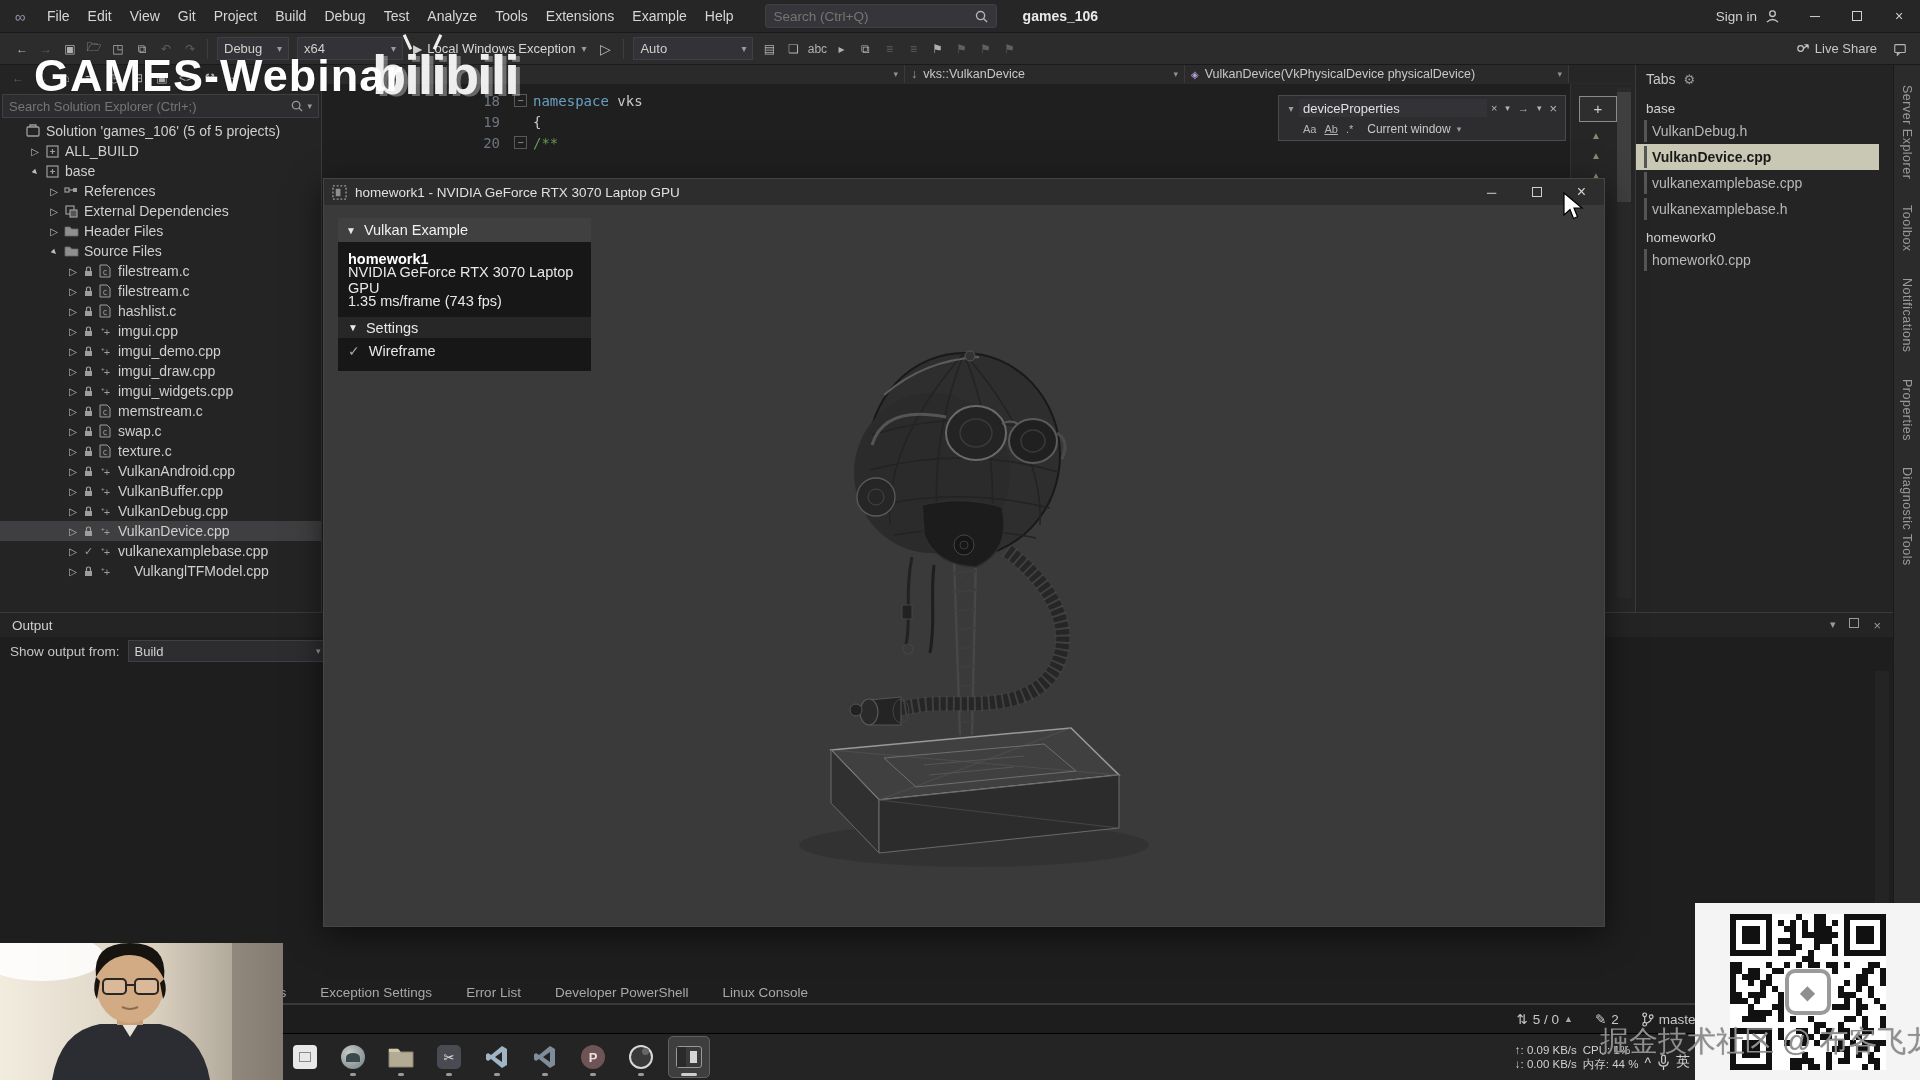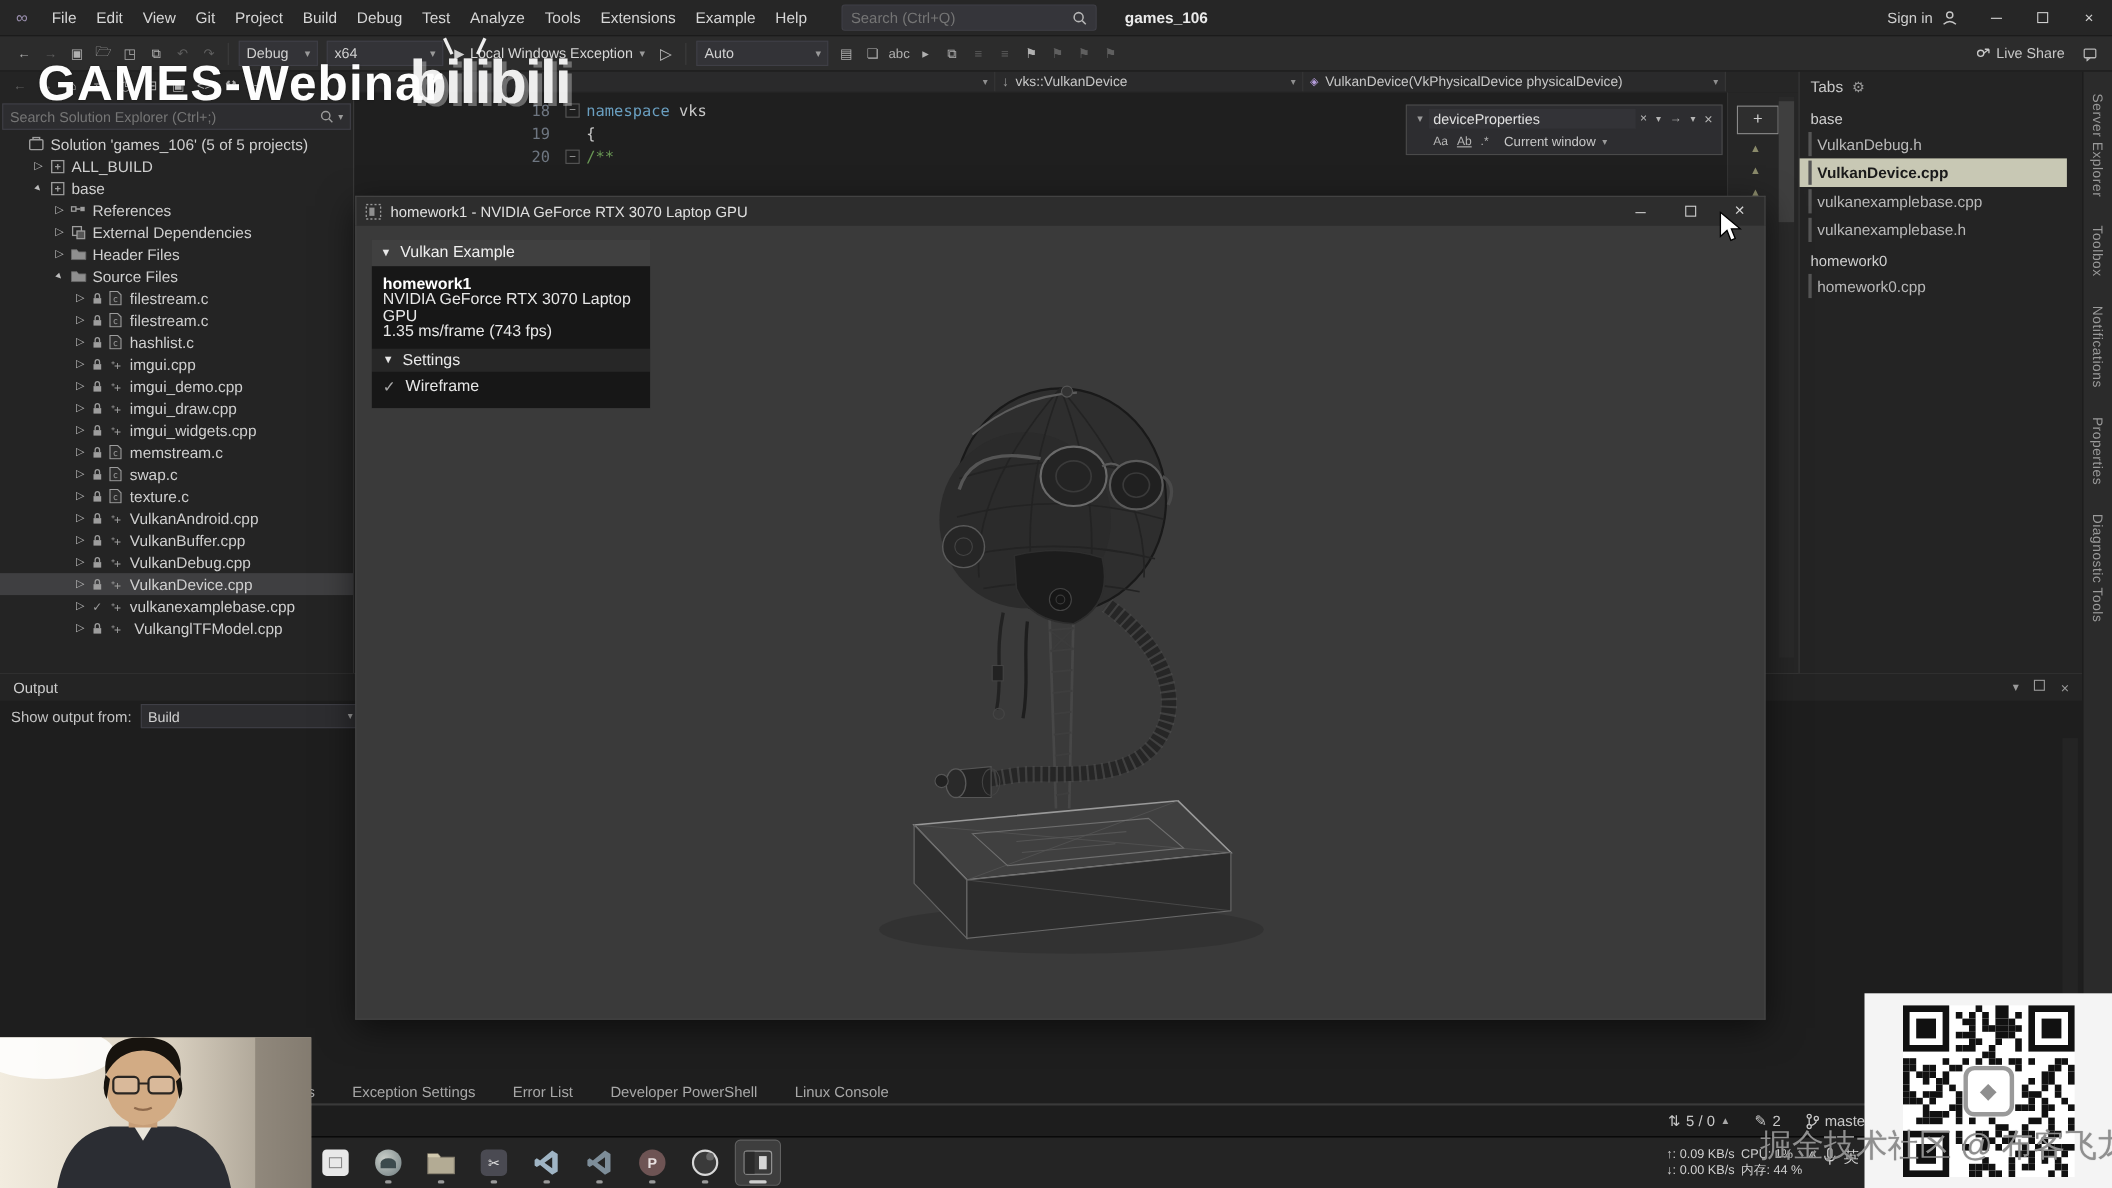--- a/index.html
+++ b/index.html
@@ -134,21 +134,21 @@
 
   
   #taskbar { left:0; top:1033px; width:1920px; height:47px; background:#242424; z-index:5;
              border-top:1px solid #000; display:flex; align-items:center;}
   #tb-apps { display:flex; margin-left:285px; gap:8px;}
   .tb-slot { width:40px; height:40px; display:flex; flex-direction:column; align-items:center;
              justify-content:center; position:relative; border-radius:4px;}
   .tb-slot.active { background:rgba(255,255,255,.12); outline:1px solid rgba(255,255,255,.28);}
   .tb-dot { position:absolute; bottom:1px; width:6px; height:3px; border-radius:2px; background:#9a9a9a;}
   .tb-slot.active .tb-dot { width:16px; background:#cfcfcf;}
-  #tray { margin-left:auto; display:flex; align-items:flex-start; gap:6px; margin-right:230px;}
+  #tray { margin-left:auto; display:flex; align-items:flex-end; gap:6px; margin-right:230px;}
   .tray-2l { font-size:11.5px; line-height:14px; color:#d0d0d0; white-space:nowrap;}
   .tray-g { color:#d0d0d0; font-size:14px;}
 
   
   #vk-win { left:323px; top:178px; width:1282px; height:749px; z-index:10;
             box-shadow:0 8px 30px rgba(0,0,0,.55); }
   #vk-title { height:27px; background:#2d2d2d; display:flex; align-items:center; padding-left:8px;
               border:1px solid #454545; border-bottom:none;}
   #vk-title .t { font-size:13.5px; color:#e0e0e0; margin-left:8px;}
   #vk-btns { margin-left:auto; display:flex; height:100%;}
@@ -604,21 +604,21 @@
           <span class="tw">▷</span>
           <span class="badge">
             <svg width="9" height="11" viewBox="0 0 9 11">
               <rect x="1" y="5" width="7" height="5" fill="#9d9d9d"></rect>
               <path d="M2.5 5 L2.5 3 Q2.5 1 4.5 1 Q6.5 1 6.5 3 L6.5 5" fill="none" stroke="#9d9d9d" stroke-width="1.2"></path>
             </svg>
           </span>
           <span class="ficon">
             <span class="cpp-g">⁺+</span>
           </span>
-          <span style="margin-left:8px">VulkanglTFModel.cpp</span>
+          <span style="margin-left:20px">VulkanglTFModel.cpp</span>
         </div>
       </div>
   </div>
 
   <div id="editor" class="abs">
     <div id="navbar">
       <div class="nb" id="nb1">
         <span></span>
           <span class="car">▾</span>
         </div>

